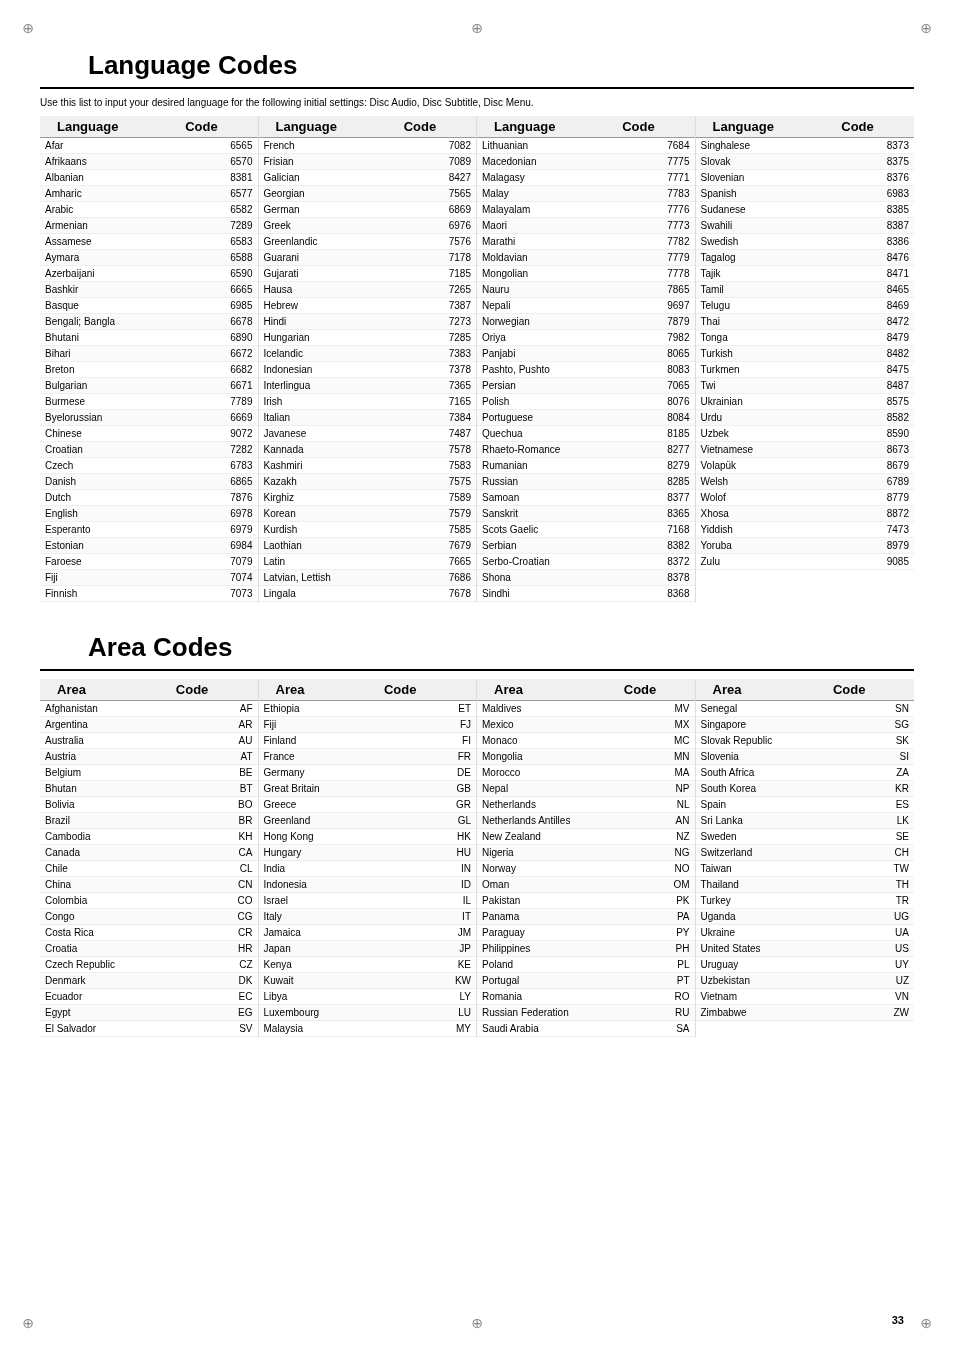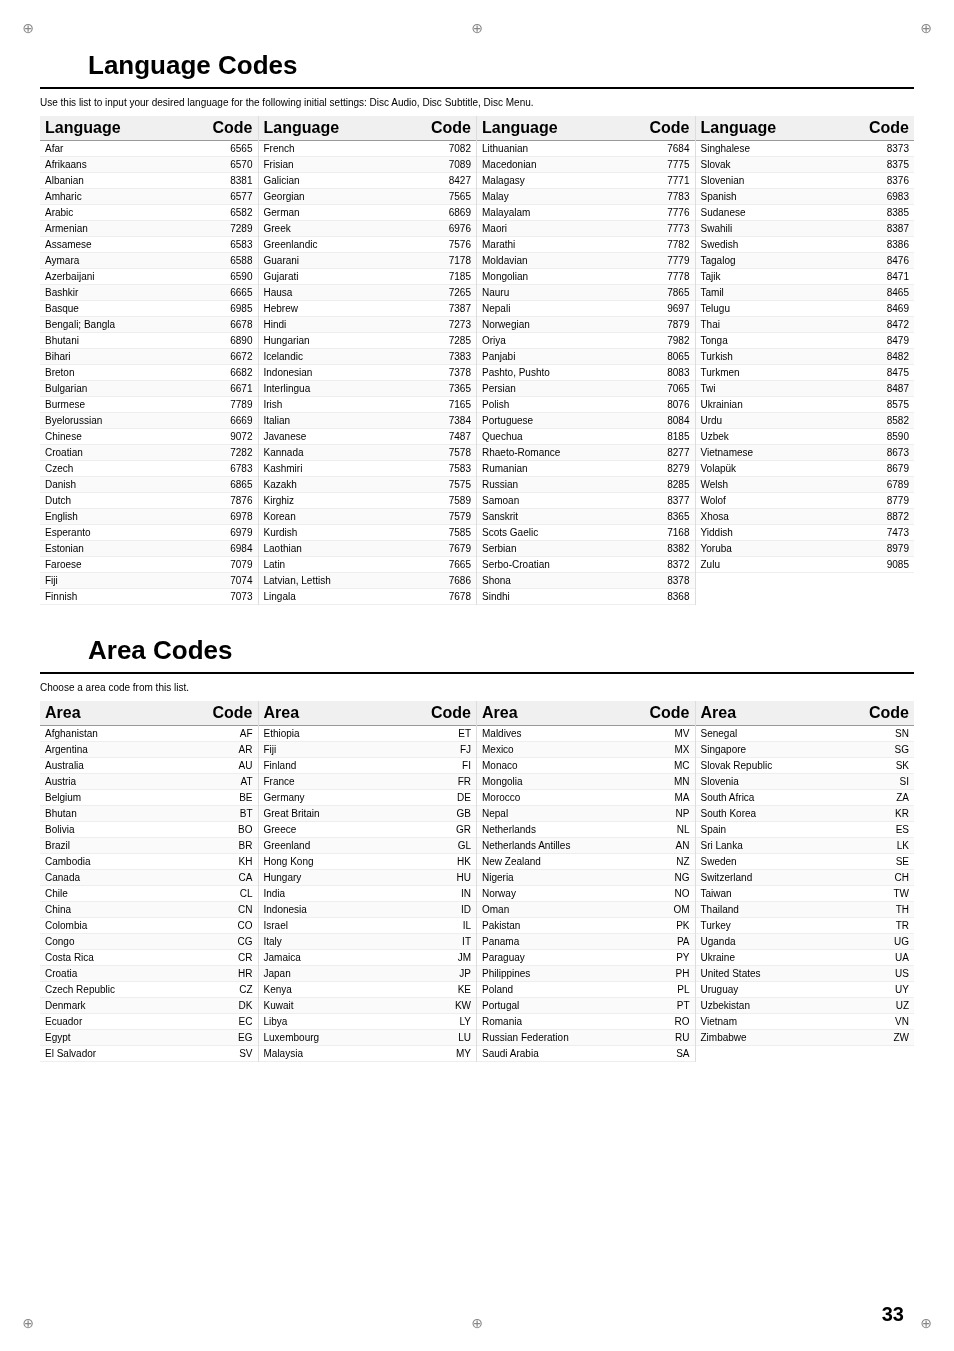--- a/index.html
+++ b/index.html
@@ -62,45 +62,45 @@
       width: 100%;
       border-collapse: collapse;
       font-size: 10.5px;
     }
     table.code-table thead tr {
       background: #f0f0f0;
       border-bottom: 1px solid #999;
     }
     table.code-table thead th {
       font-weight: bold;
-      padding: 3px 5px;
+      padding: 3px 17px;
       text-align: left;
-      font-size: 16px;
+      font-size: 13px;
     }
     table.code-table thead th:last-child {
-      text-align: right;
+      text-align: left;
     }
     table.code-table tbody tr {
       border-bottom: 1px solid #eee;
     }
     table.code-table tbody tr:nth-child(even) {
       background: #fafafa;
     }
     table.code-table tbody td {
       padding: 2px 5px;
       font-size: 10px;
     }
     table.code-table tbody td:last-child {
       text-align: right;
     }
     .page-number {
       position: absolute;
       bottom: 25px;
       right: 50px;
-      font-size: 20px;
+      font-size: 11px;
       font-weight: bold;
     }
     .section-gap {
       margin-top: 30px;
     }
   </style>
 </head>
 <body>
 
 <div class="corner-mark corner-tl">⊕</div>
@@ -617,21 +617,20 @@
             <td>9085</td>
           </tr>
         </tbody>
       </table>
     </div>
   </div>
 
 <div class="section-gap">
   <h1 class="section-title">Area Codes</h1>
   <hr class="section-divider">
-  <p class="intro-text">Choose a area code from this list.</p>
   <div class="codes-grid" id="area-grid">
       <div class="codes-column">
         <table class="code-table">
           <thead>
             <tr>
               <th>Area</th>
               <th>Code</th>
             </tr>
           </thead>
           <tbody>

